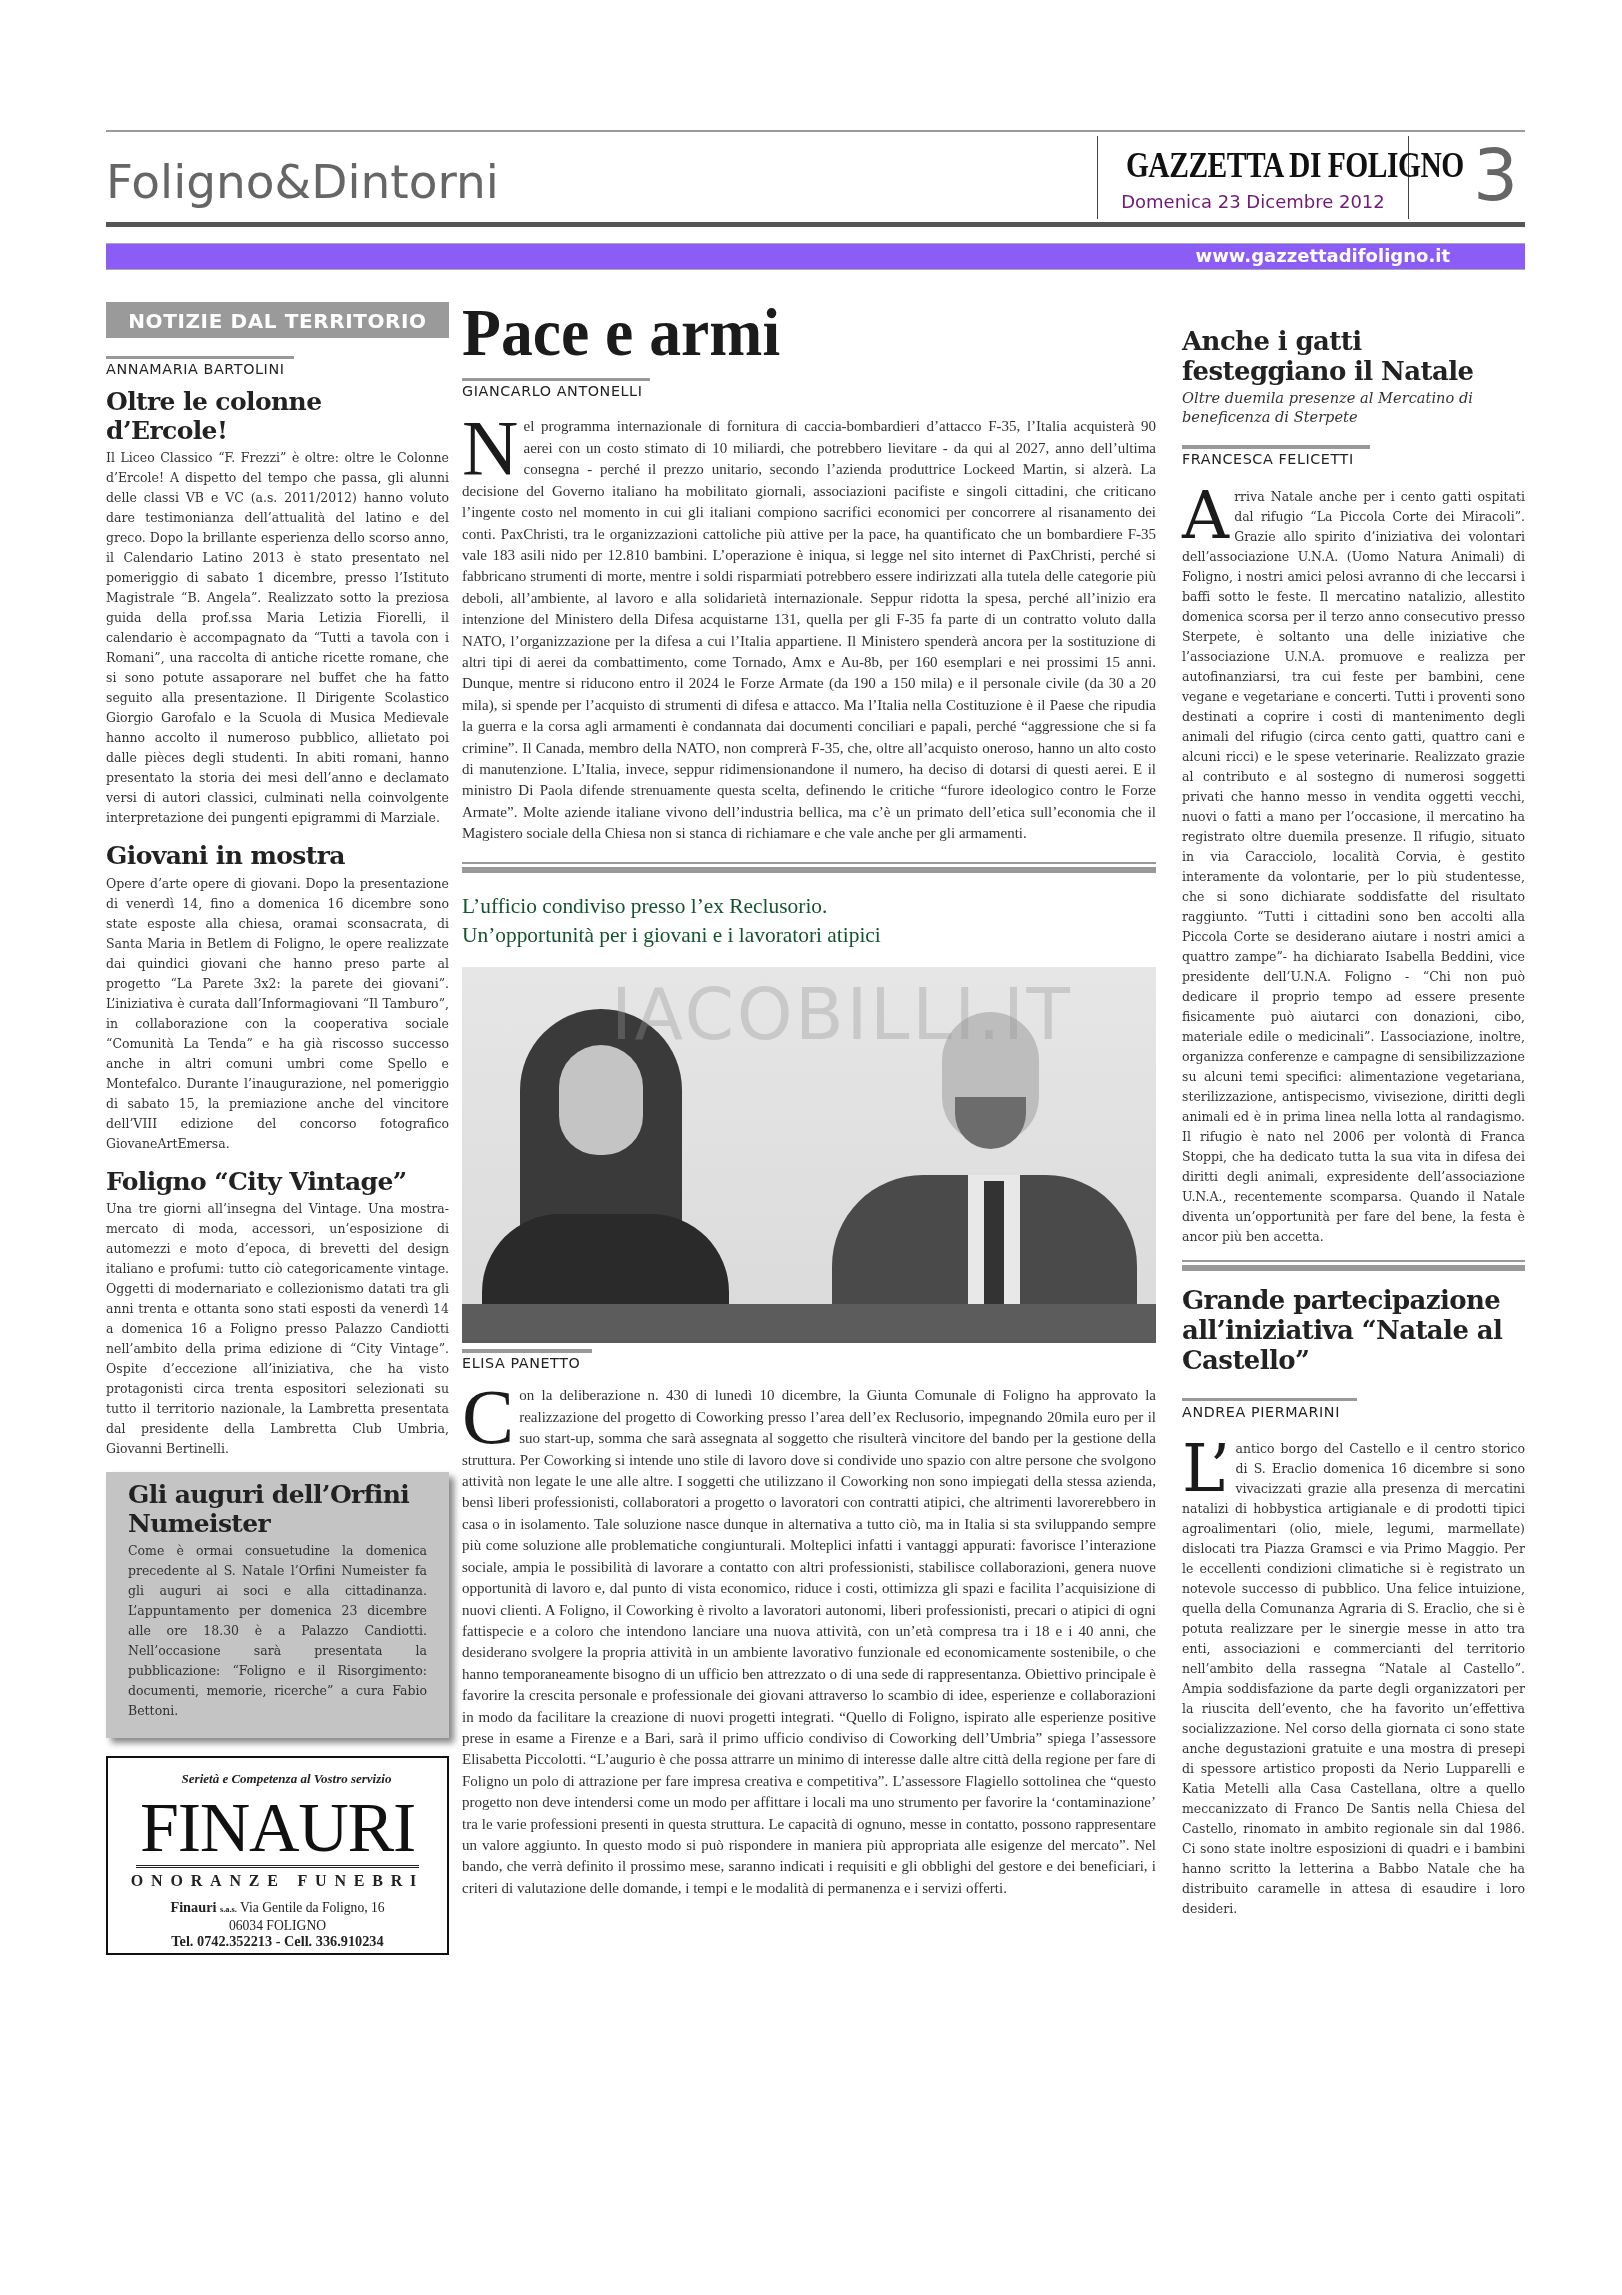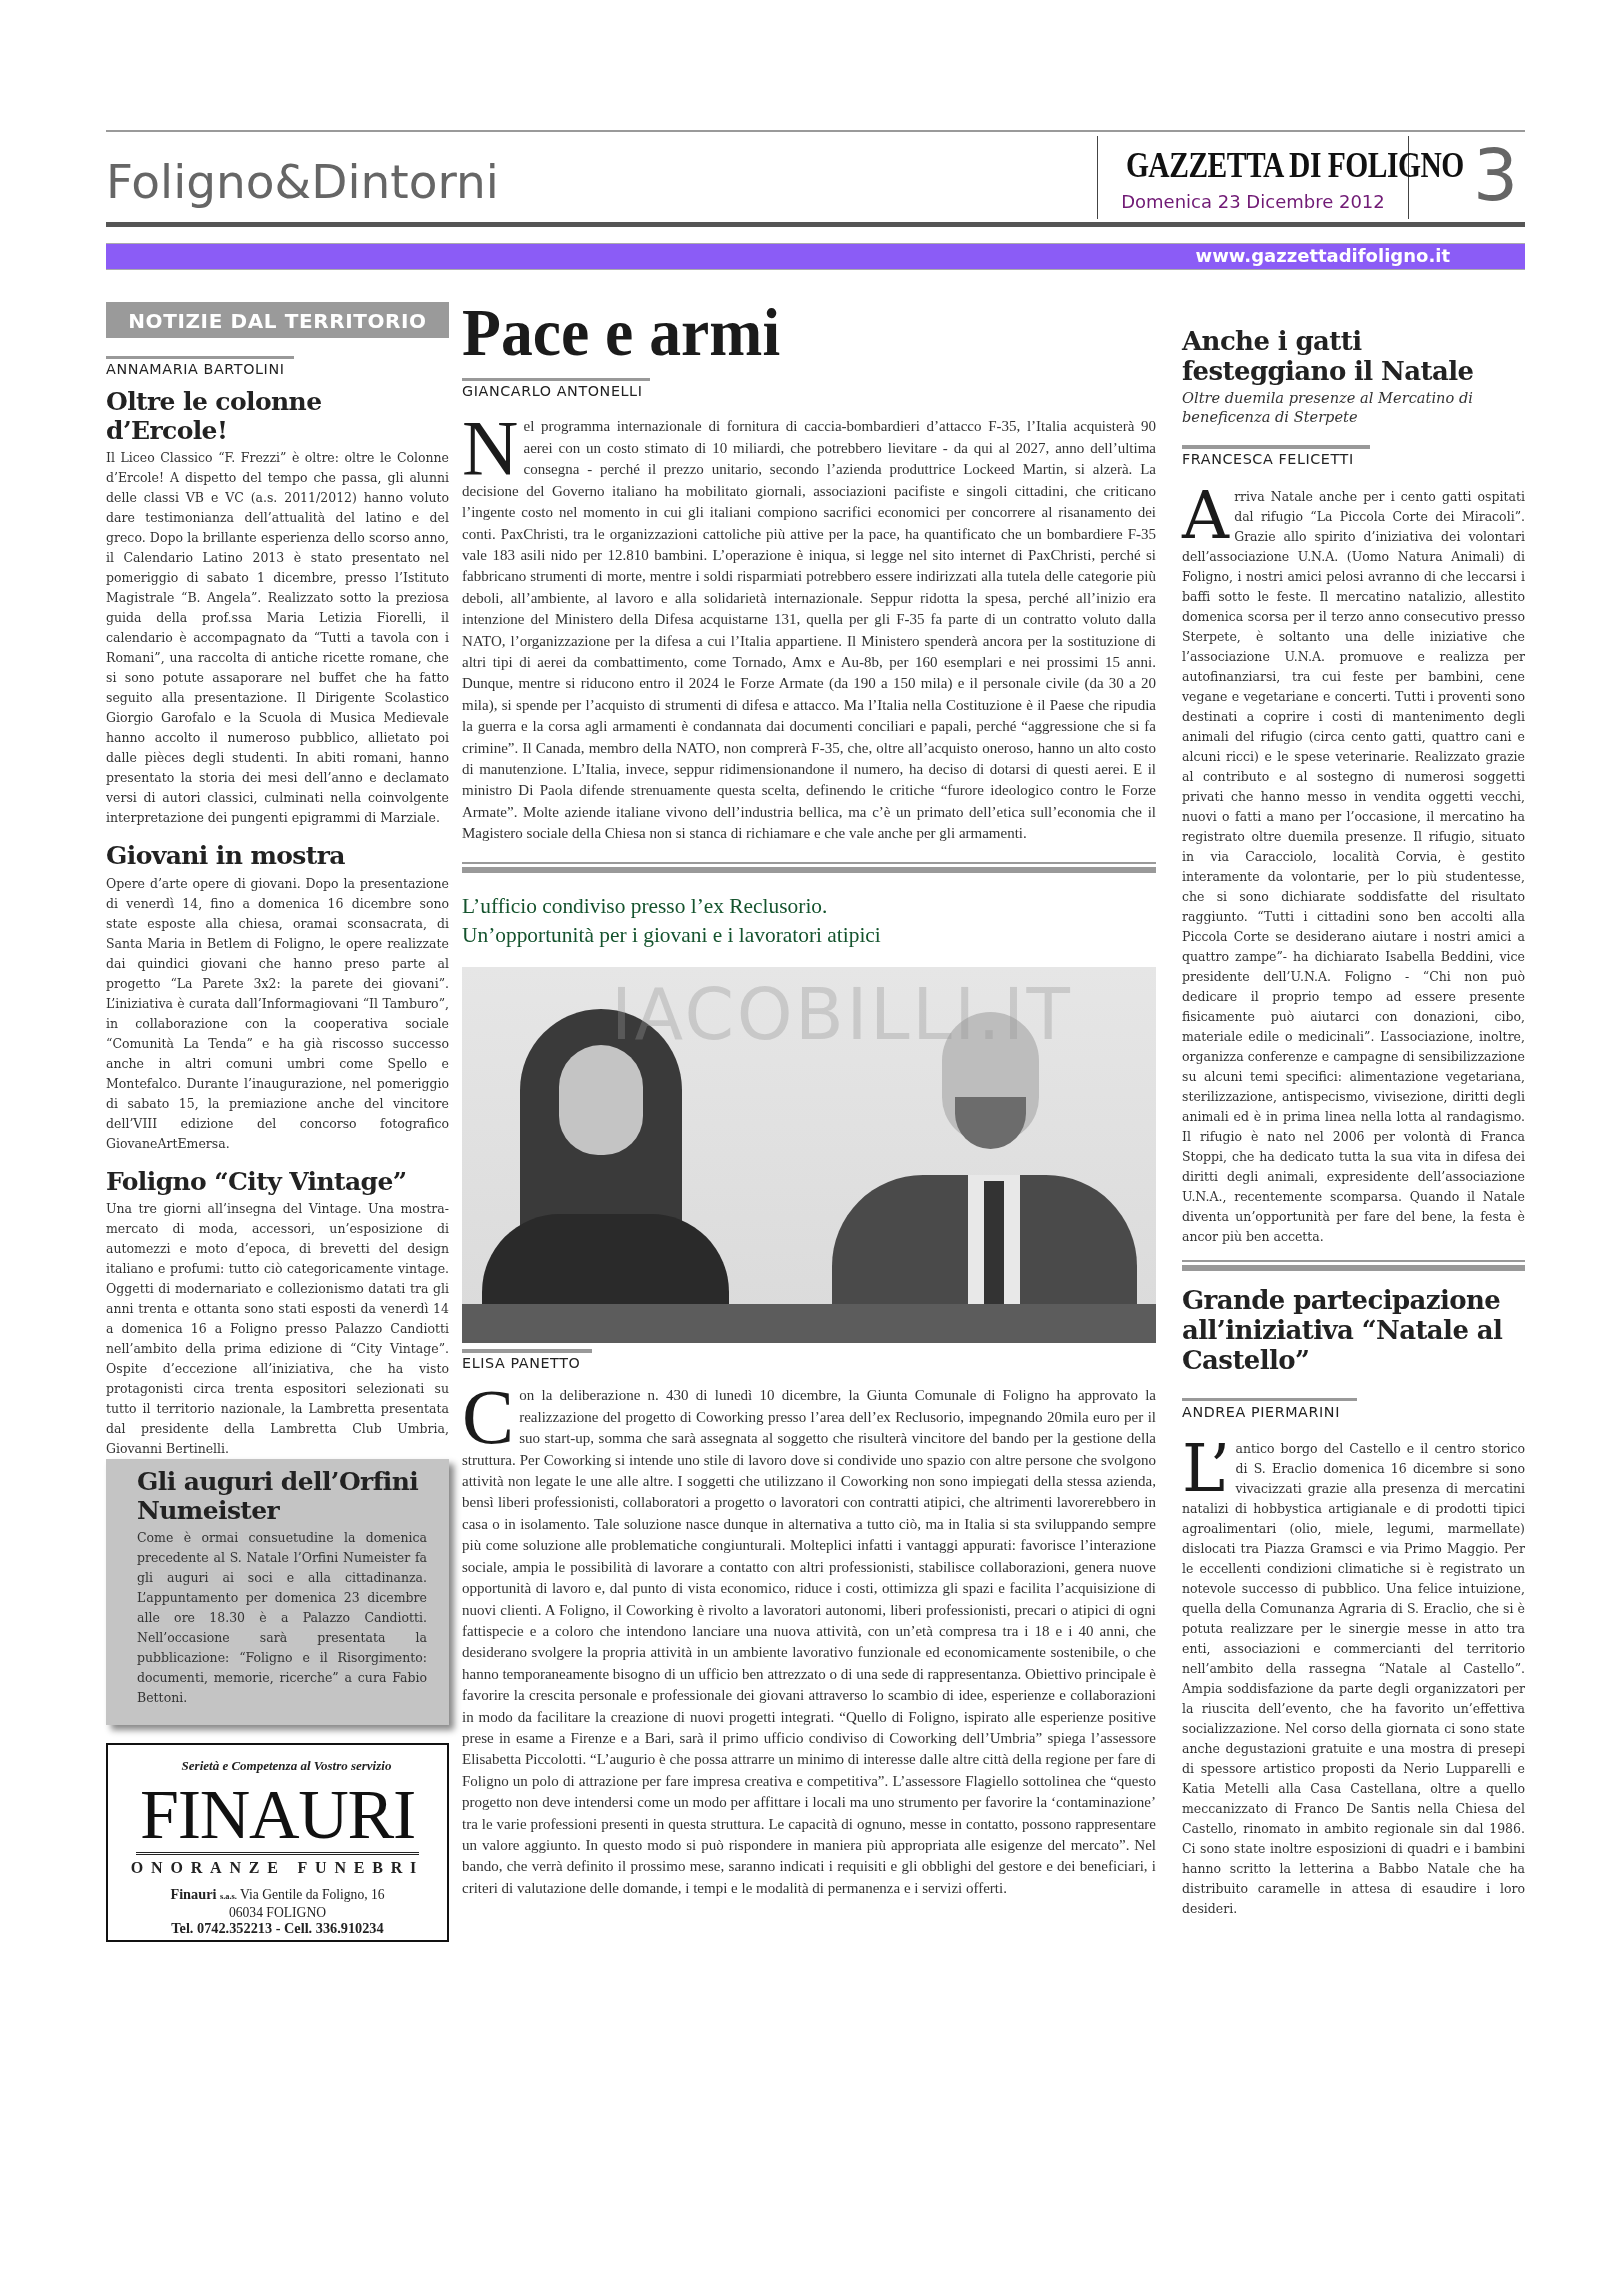--- a/index.html
+++ b/index.html
@@ -22,21 +22,21 @@
   .col-center { left: 462px; top: 286px; width: 694px; }
   .col-right { left: 1182px; top: 286px; width: 343px; margin-top: 32px; }
 
   .kicker-box { background: #9a9a9a; color: #fff; font-family: "DejaVu Sans", sans-serif; font-weight: bold; font-size: 20px; padding: 6.5px 0 5.2px 0; text-align: center; letter-spacing: 0.6px; }
   .byline-rule { width: 188px; height: 3.2px; background: #999; margin-top: 18px; }
   .byline { font-family: "DejaVu Sans", sans-serif; font-size: 14.3px; color: #222; letter-spacing: 0.6px; margin-top: 2.6px; }
   .h-small { font-family: "DejaVu Serif", serif; font-weight: bold; font-size: 25px; color: #222; margin: 10.4px 0 2.6px 0; line-height: 1.15; letter-spacing: -0.6px; }
   .body-s { font-family: "DejaVu Serif", serif; font-size: 12.5px; line-height: 20px; text-align: justify; color: #333; hyphens: auto; }
   .body-c { font-family: "Liberation Serif", serif; font-size: 15px; line-height: 21.4px; text-align: justify; color: #333; }
 
-  .box-gray { background: #c4c4c4; padding: 9px 22px 17px 31px; box-shadow: 5.2px 5.2px 6.5px #888; }
+  .box-gray { background: #c4c4c4; padding: 9px 22px 17px 22px; margin-top: 13px; box-shadow: 5.2px 5.2px 6.5px #888; }
   .box-gray .h-small { margin-top: 0; }
 
   .ad-box { border: 2.6px solid #111; margin-top: 18px; height: 195px; position: relative; text-align: center; }
   .ad-tagline { font-family: "Liberation Serif", serif; font-style: italic; font-weight: bold; font-size: 13px; margin-top: 13px; color: #222; padding-left: 18px; }
   .ad-brand { font-family: "Liberation Serif", serif; font-size: 70px; line-height: 1; color: #111; margin-top: 5.2px; letter-spacing: -1.3px; border-bottom: 3.2px double #222; display: inline-block; padding: 0 3.9px 2.6px 3.9px; }
   .ad-sub { font-family: "Liberation Serif", serif; font-weight: bold; font-size: 16px; letter-spacing: 7.8px; color: #222; margin-top: 3.9px; }
   .ad-contact { font-family: "Liberation Serif", serif; font-size: 13.6px; line-height: 15.6px; color: #222; margin-top: 10.4px; }
   .ad-contact b { font-size: 14.3px; }
   .ad-contact small { font-size: 8.4px; font-weight: bold; }
 

